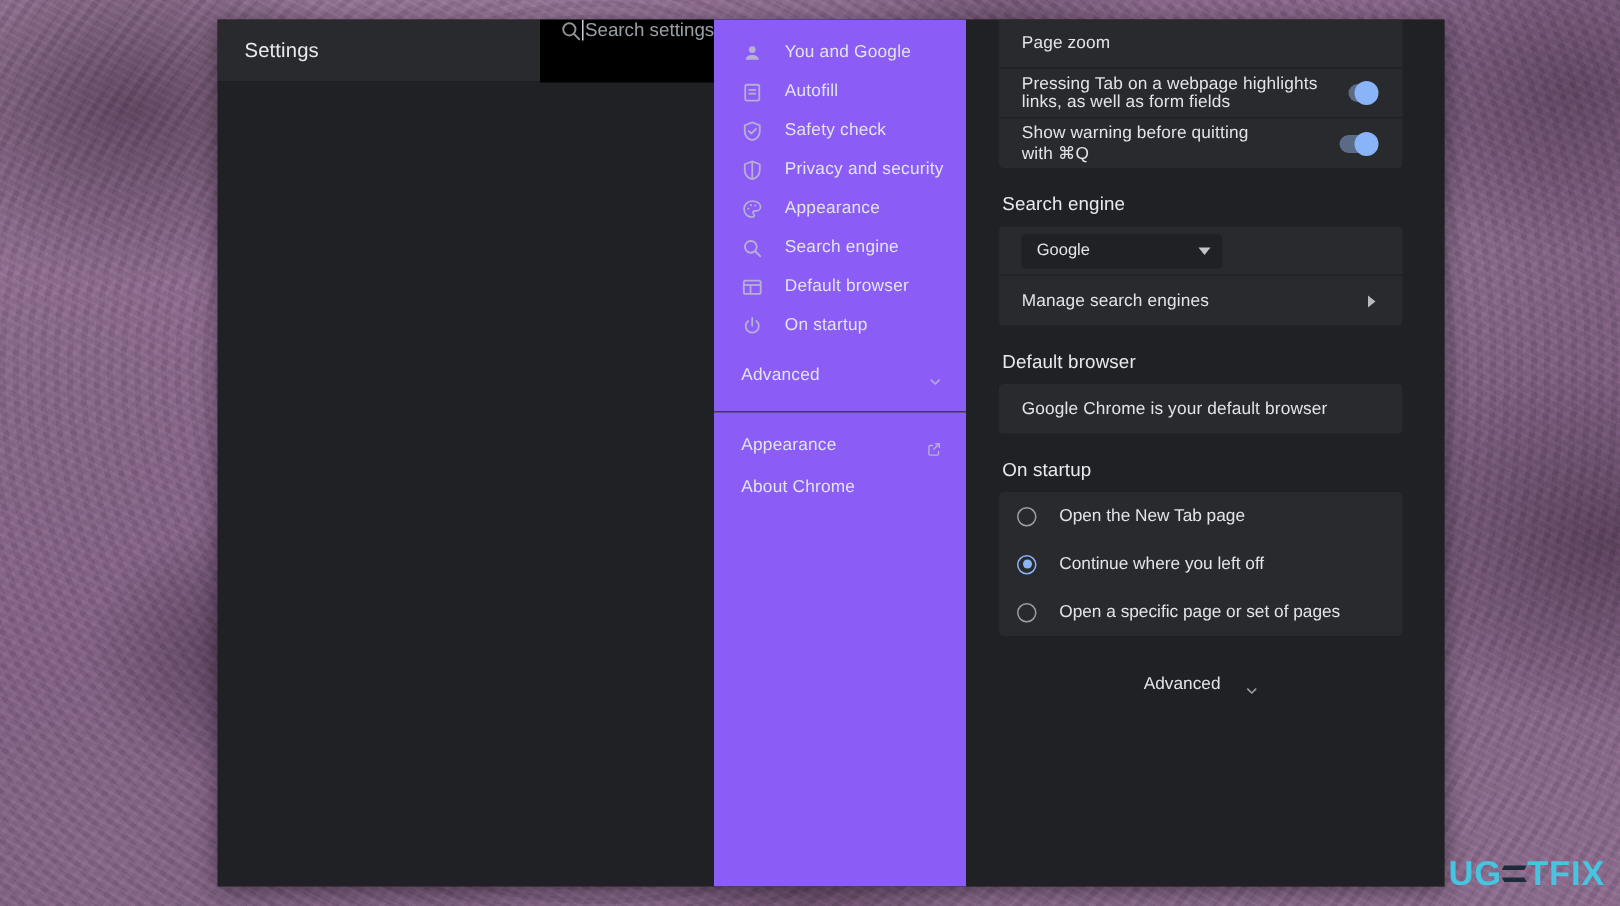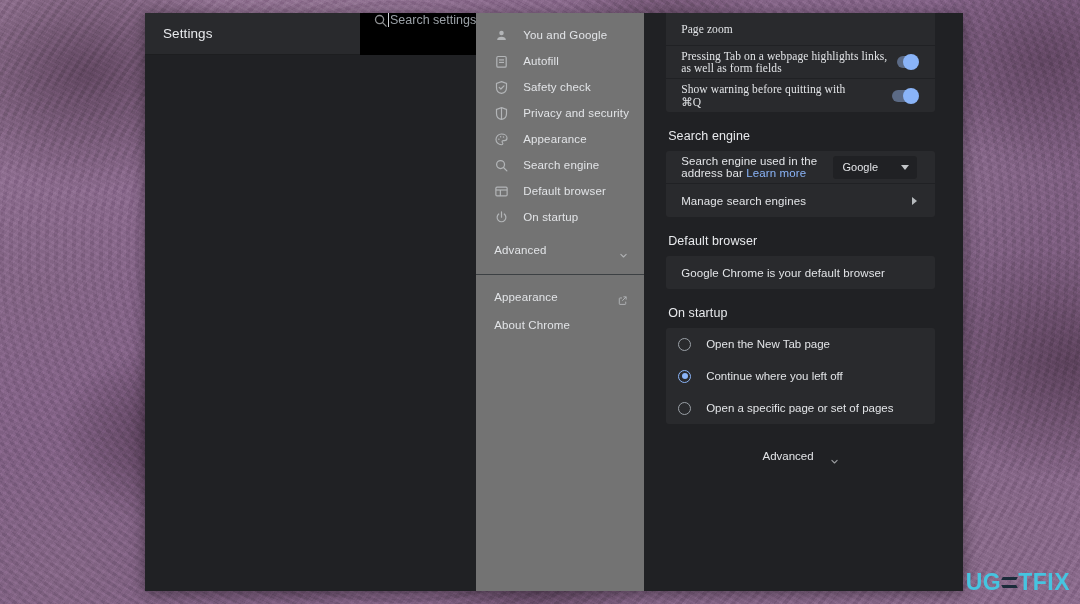--- a/index.html
+++ b/index.html
@@ -91,21 +91,21 @@
     color: #9aa0a6;
   }
 
   
   .body-split { flex: 1; display: flex; min-height: 0; }
 
   
   .sidebar {
     width: 168px;
     min-width: 168px;
-    background: #737373;
+    background: #8b5cf6;
     padding-top: 9px;
     position: relative;
   }
   .nav-item {
     display: flex;
     align-items: center;
     height: 26px;
     padding-left: 18px;
     gap: 14px;
     cursor: pointer;
@@ -148,21 +148,21 @@
     overflow: hidden;
     position: relative;
   }
   .main-inner { padding: 0 28px 0 22px; }
 
   .card {
     background: #292a2d;
     border-radius: 3px;
     overflow: hidden;
   }
-  .card.topcut { border-radius: 0 0 3px 3px; font-family: Liberation Serif, serif; }
+  .card.topcut { border-radius: 0 0 3px 3px; }
   .row {
     display: flex;
     align-items: center;
     justify-content: space-between;
     min-height: 33px;
     padding: 0 18px 0 15px;
     border-bottom: 1px solid #202124;
   }
   .row:last-child { border-bottom: none; gap: 44px; }
   .row-label {
@@ -455,24 +455,20 @@
             <span class="row-label">Show warning before quitting with ⌘Q</span>
             <div class="toggle">
               <span class="knob"></span>
             </div>
           </div>
         </div>
 
         <div class="section-title">Search engine</div>
         <div class="card">
           <div class="row">
-            <span class="row-label">
-              <span>Search engine used in the address bar</span>
-              <a class="link">Learn more</a>
-            </span>
             <div class="dropdown">
               <span class="val">Google</span>
               <span class="tri-down"></span>
             </div>
           </div>
           <div class="row">
             <span class="row-label">Manage search engines</span>
             <span class="sub-arrow"></span>
           </div>
         </div>

